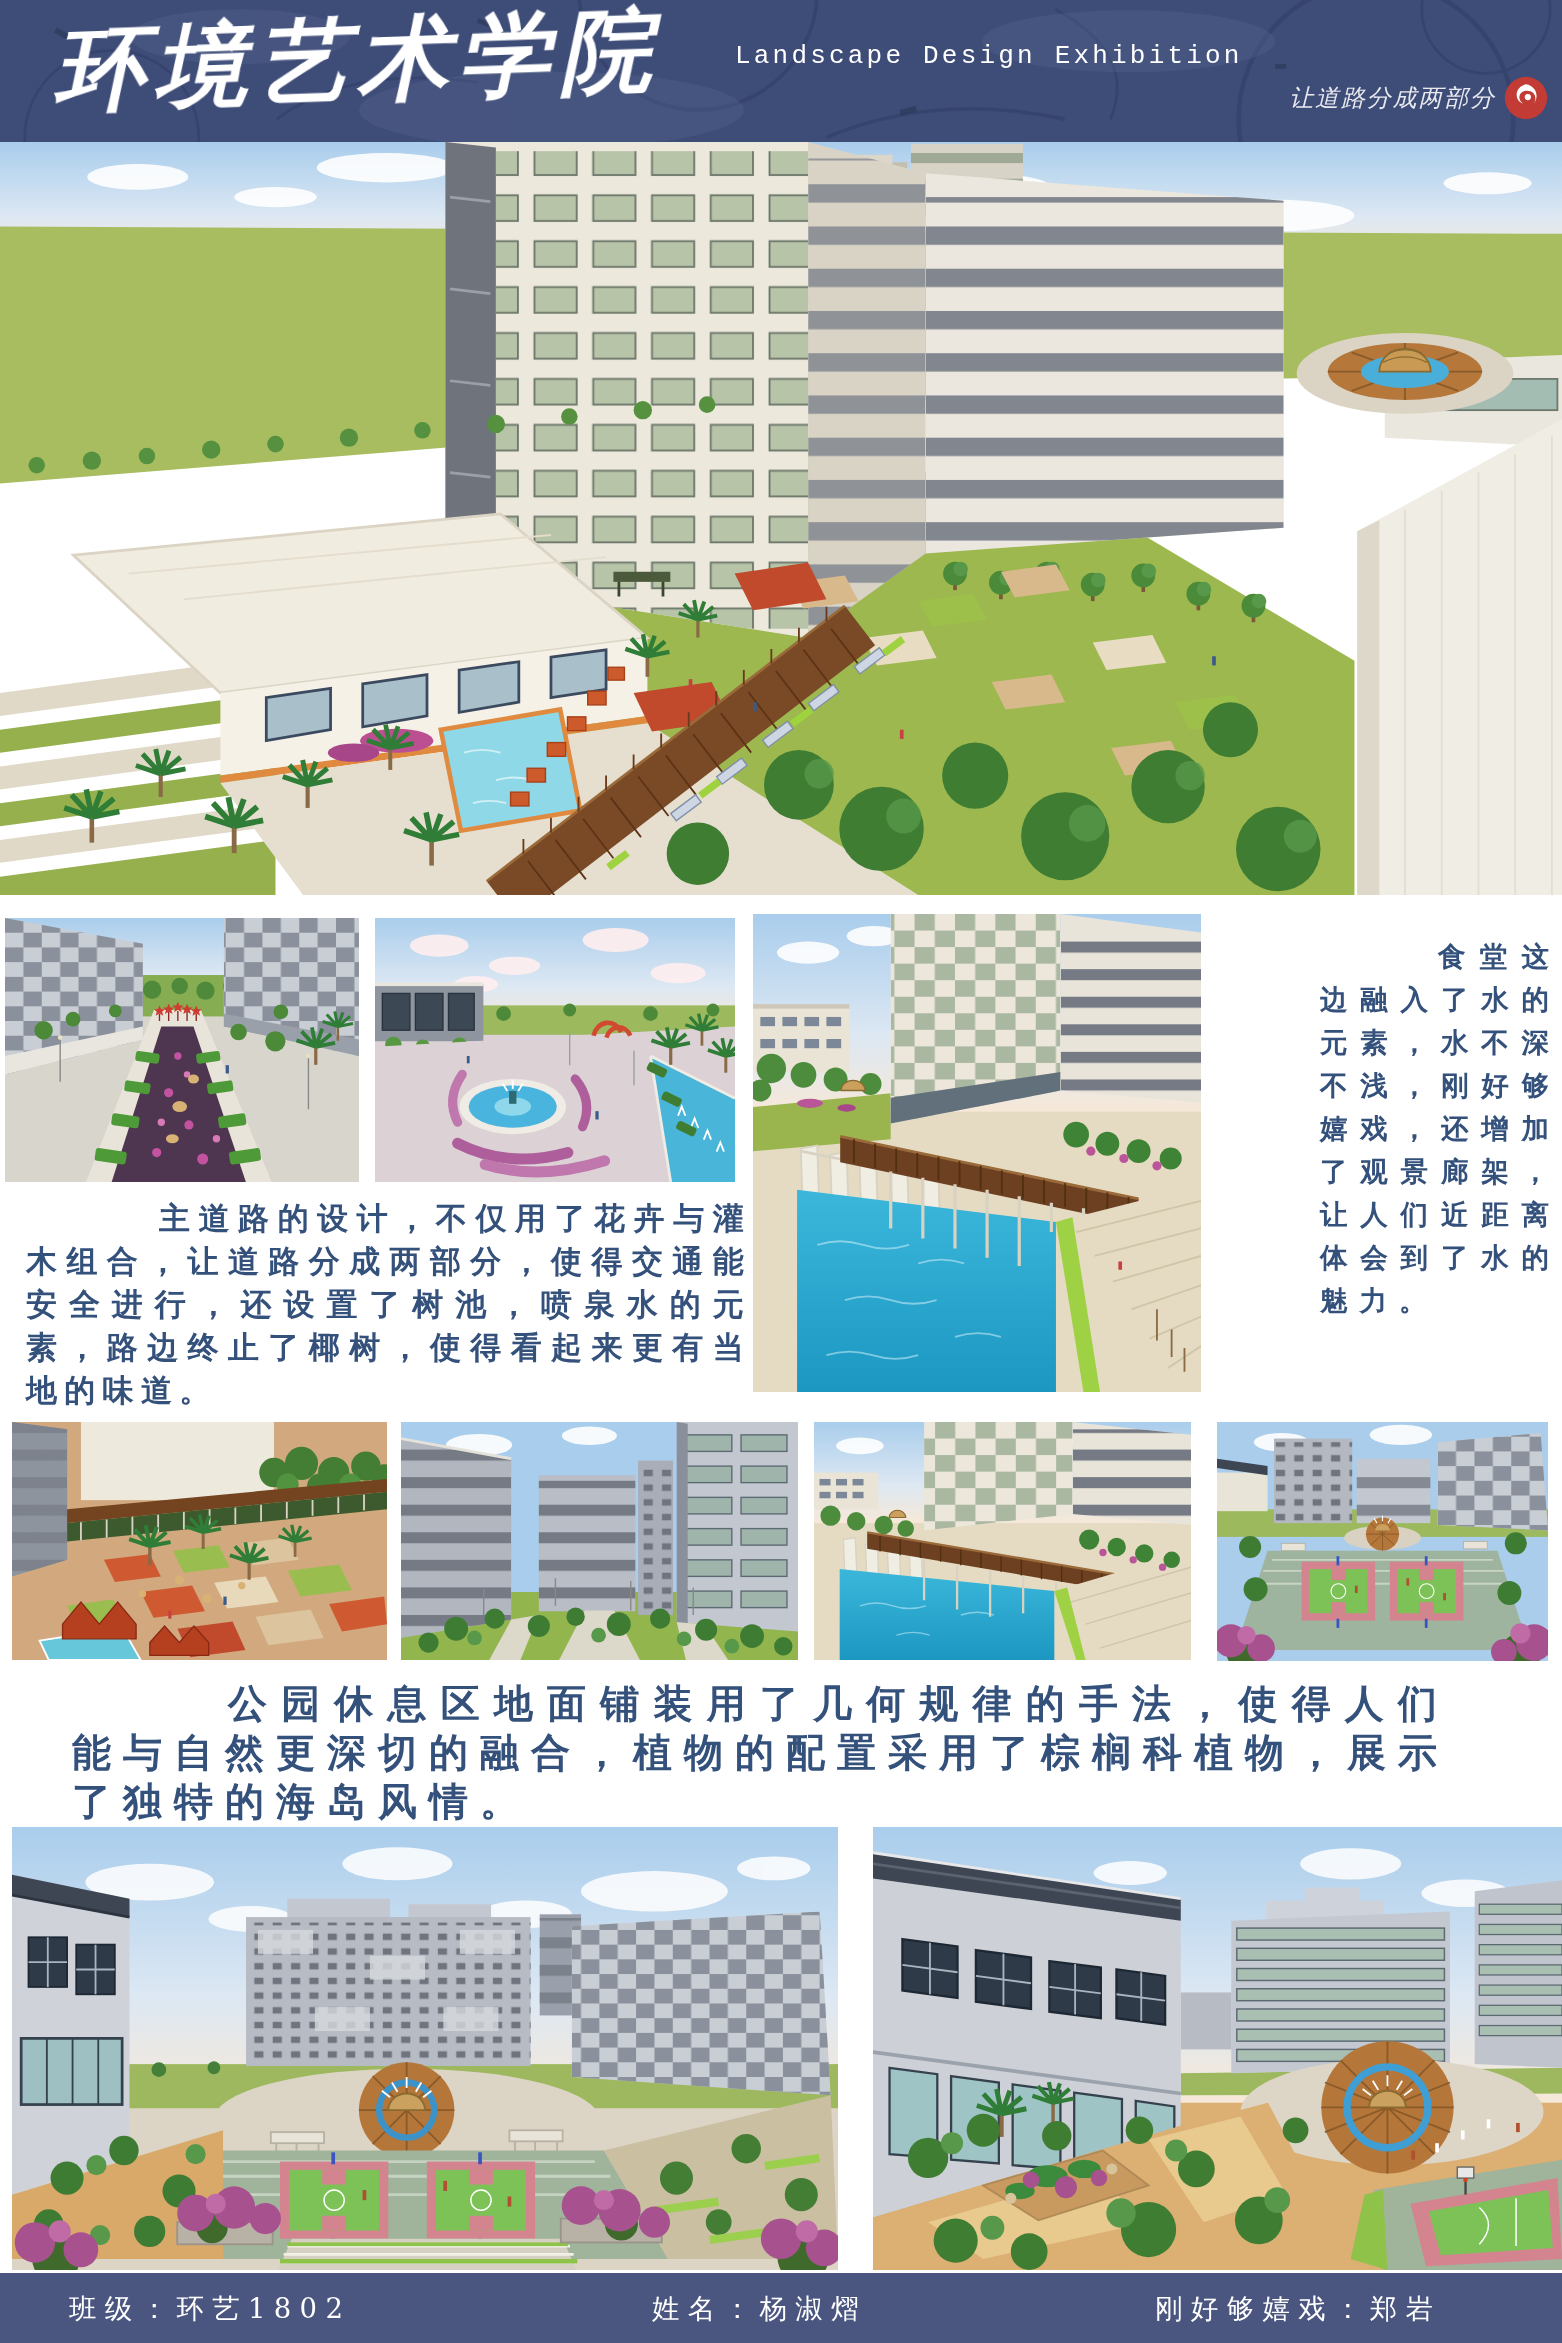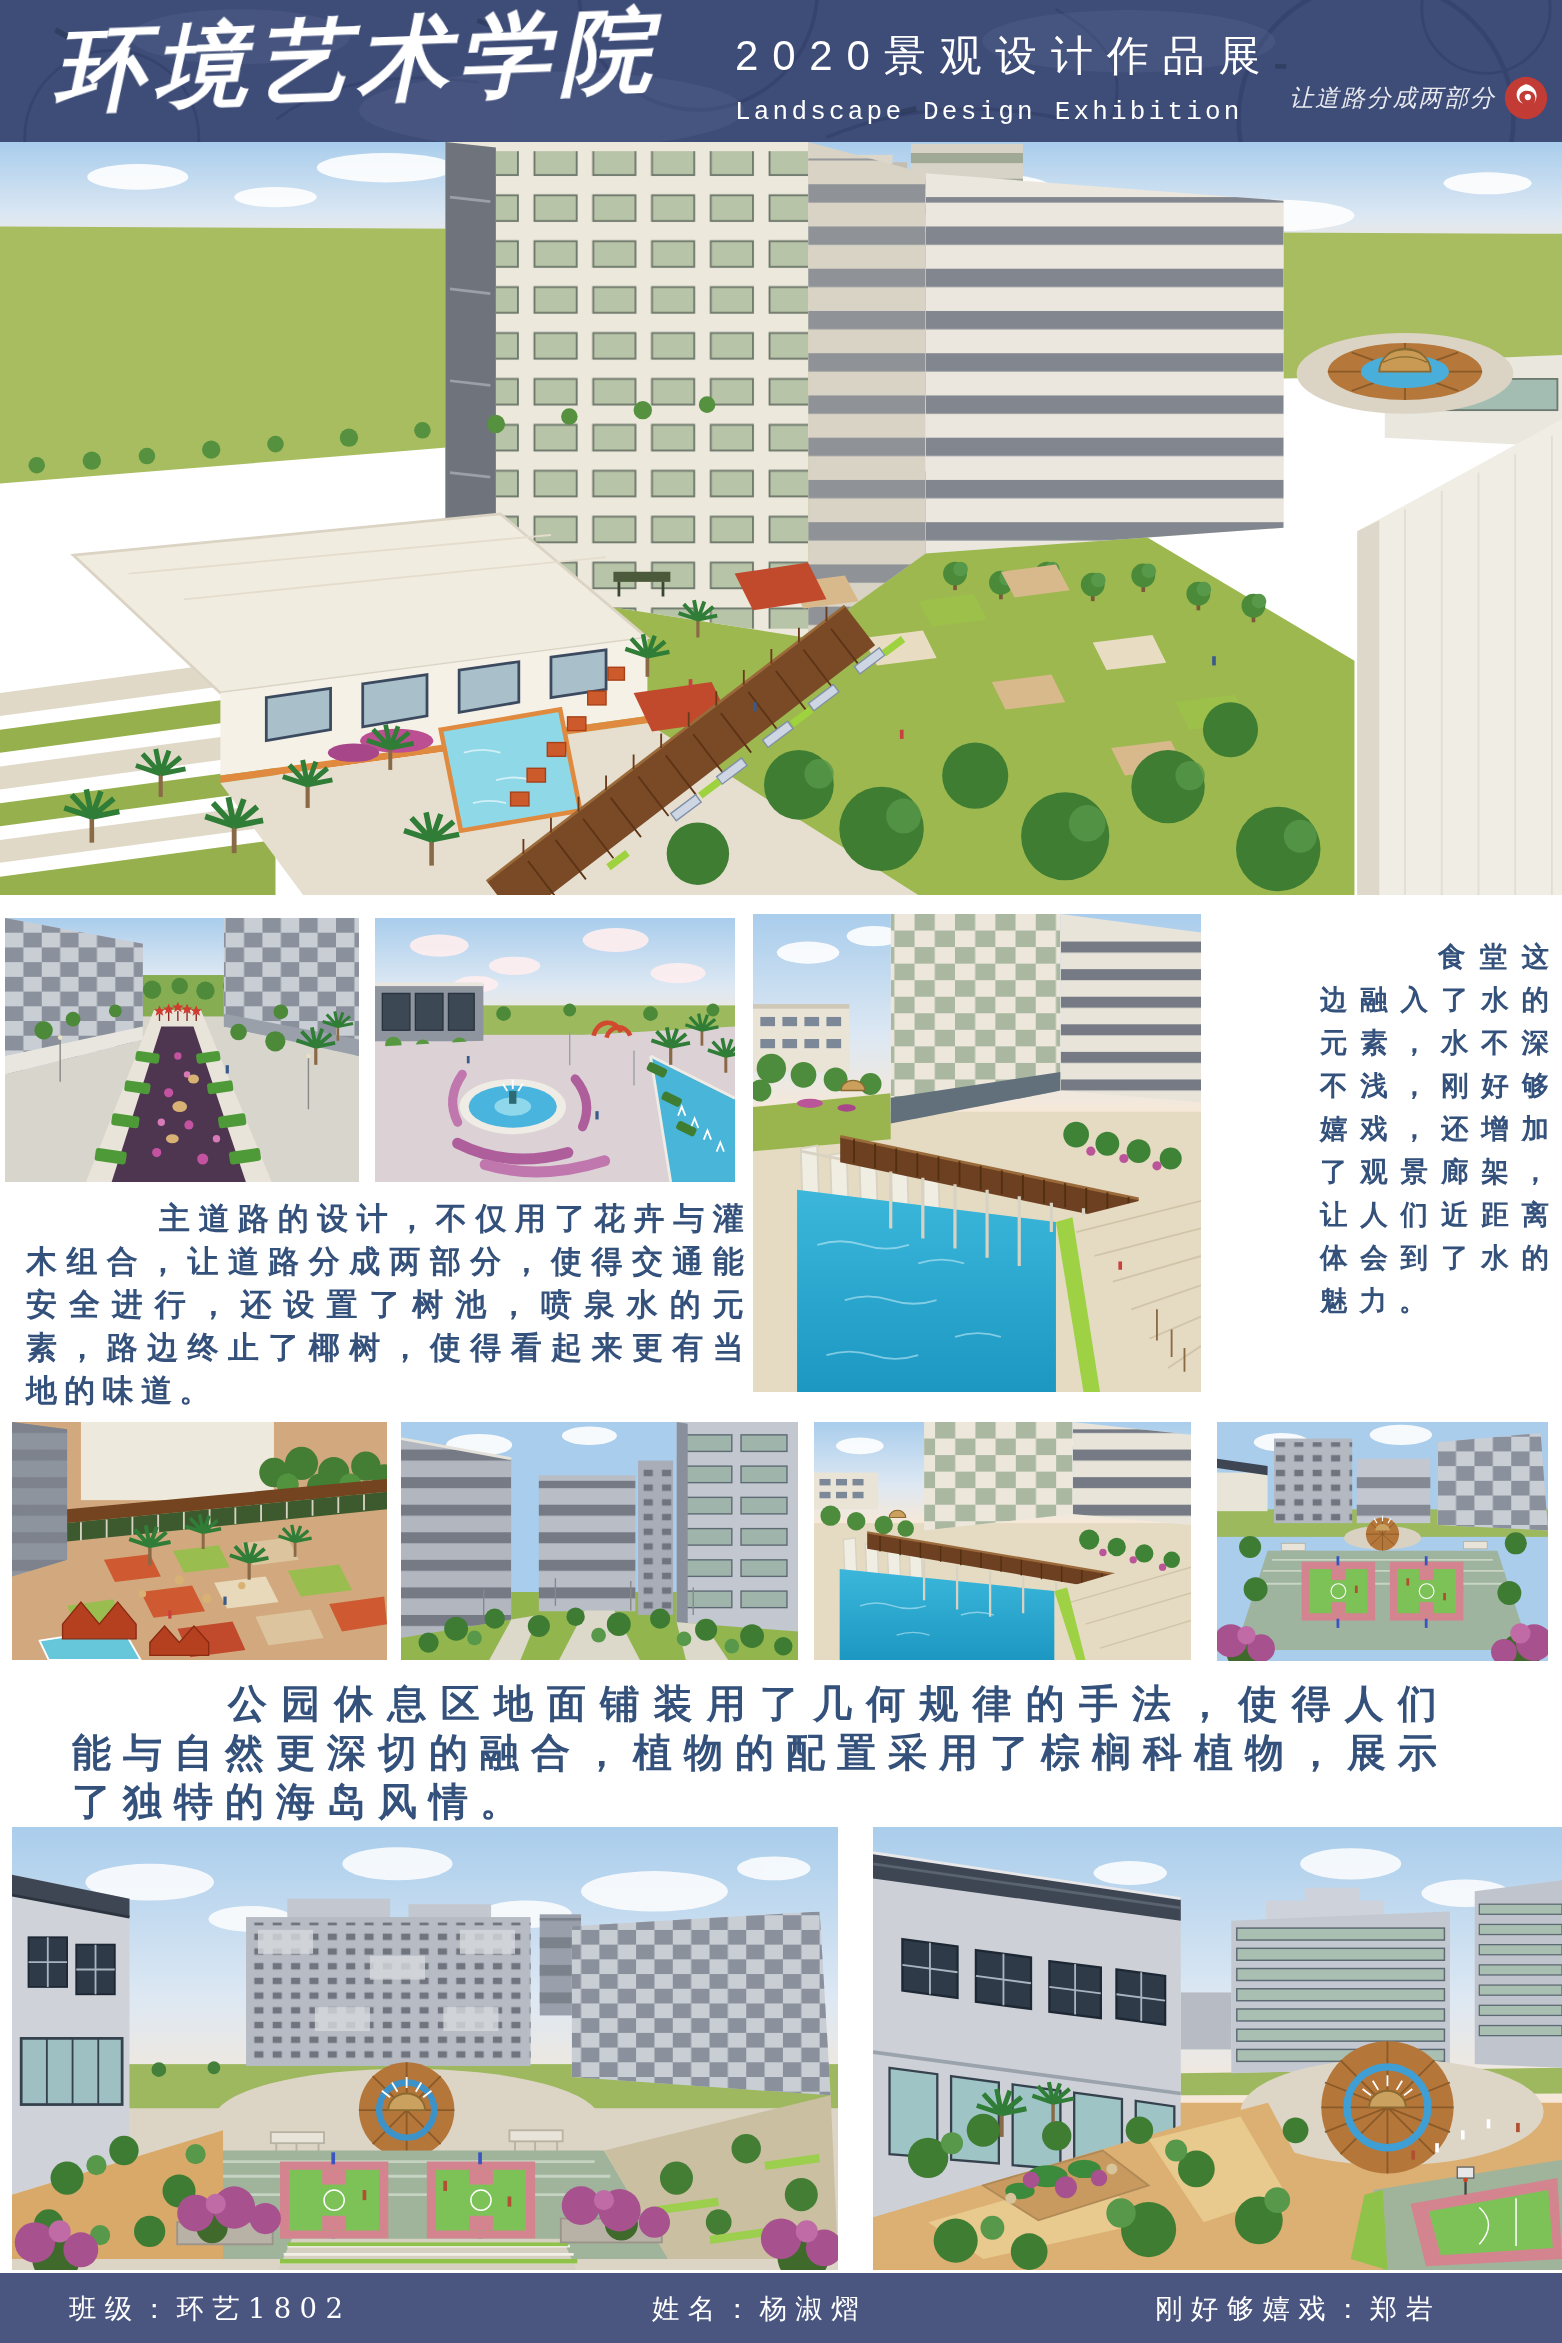--- a/index.html
+++ b/index.html
@@ -113,21 +113,20 @@
       </g>
       <g fill="#25324f" opacity=".5">
         <rect x="520" y="20" width="14" height="5" transform="rotate(20 520 20)"></rect>
         <rect x="980" y="120" width="18" height="6" transform="rotate(-15 980 120)"></rect>
         <rect x="1390" y="70" width="12" height="5"></rect>
         <rect x="60" y="30" width="16" height="6" transform="rotate(30 60 30)"></rect>
       </g>
     </svg>
     <h1 class="school-name">环境艺术学院</h1>
     <div class="hdr-sub">
-      <div class="t-zh">2020景观设计作品展</div>
       <div class="t-en">Landscape Design Exhibition</div>
     </div>
     <div class="hdr-logo">
       <span class="seal-text">让道路分成两部分</span>
       <svg width="46" height="46" viewBox="-25 -25 50 50">
         <circle r="23" fill="#c23b34"></circle>
         <path d="M0,-15 C 11,-13 15,-2 8,7 C 13,-1 9,-8 1,-8 C -8,-8 -10,2 -3,6 C -13,3 -13,-12 0,-15 Z" fill="#ffffff"></path>
         <circle cx="2" cy="-1" r="3.4" fill="#ffffff"></circle>
       </svg>
     </div>

